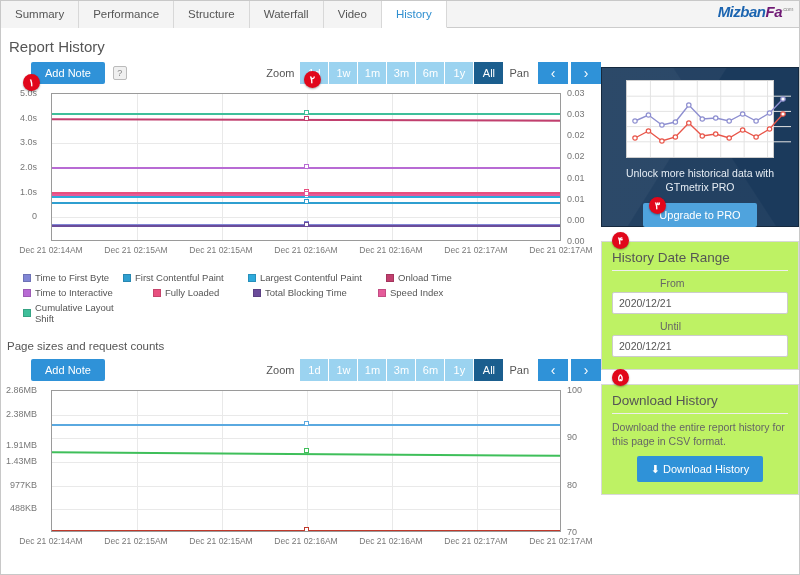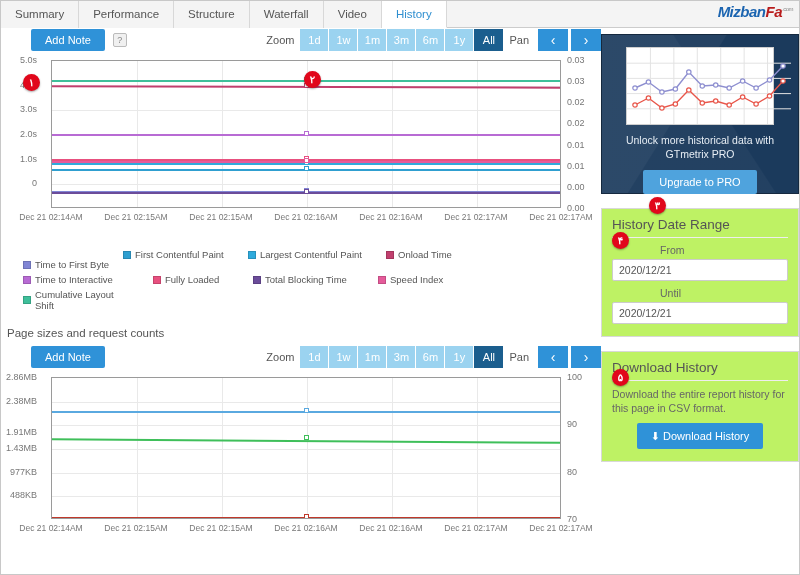--- a/index.html
+++ b/index.html
@@ -14,21 +14,21 @@
   
   .tabbar { position:relative; height:27px; background:#f4f4f4; border-bottom:1px solid #ccc; }
   .tabs { display:flex; height:27px; }
   .tab {
     padding:0 14px; height:27px; line-height:27px; font-size:11.5px; color:#555;
     border-right:1px solid #d8d8d8; background:#f4f4f4; cursor:pointer; white-space:nowrap;
   }
   .tab.active { background:#fff; color:#2f8fd0; border-bottom:1px solid #fff; margin-bottom:-1px; }
   .logo { position:absolute; right:6px; top:2px; font-size:15px; font-weight:bold; font-style:italic; letter-spacing:-0.5px; }
   .logo .a { color:#1b64b0; }
-  .logo .b { color:#b91c1c; }
+  .logo .b { color:#701a75; }
   .logo .c { color:#8a8a8a; font-size:6px; font-style:normal; font-weight:normal; vertical-align:super; }
 
   
   .page-title { font-size:15px; color:#555; padding:10px 0 6px 8px; font-weight:normal; }
   .section-title { font-size:11.5px; color:#555; padding:4px 0 6px 6px; }
 
   .body { display:flex; }
   .left { width:600px; padding:0; }
   .right { width:198px; padding-top:6px; }
 
@@ -121,20 +121,21 @@
         <div class="tab">Structure</div>
         <div class="tab">Waterfall</div>
         <div class="tab">Video</div>
         <div class="tab active">History</div>
       </div>
     <div class="logo">
       <span class="a">Mizban</span><span class="b">Fa</span><span class="c">.com</span>
     </div>
   </div>
 
+  <div class="page-title">Report History</div>
 
   <div class="body">
 
     <div class="left">
 
 
       <div class="toolbar">
         <button class="btn-note">Add Note</button>
         <div class="btn-help">?</div>
         <div class="zoomgrp">
@@ -208,21 +209,21 @@
             <div class="xtick" style="left: 85px;">Dec 21 02:15AM</div>
             <div class="xtick" style="left: 170px;">Dec 21 02:15AM</div>
             <div class="xtick" style="left: 255px;">Dec 21 02:16AM</div>
             <div class="xtick" style="left: 340px;">Dec 21 02:16AM</div>
             <div class="xtick" style="left: 425px;">Dec 21 02:17AM</div>
             <div class="xtick" style="left: 510px;">Dec 21 02:17AM</div>
           </div>
         </div>
 
       <div class="legend" id="legend1">
-          <div class="lgi" style="width: 100px; margin-top: 20px;">
+          <div class="lgi" style="width: 100px;">
             <span class="sw" style="background: rgb(129, 134, 213);"></span>
             <span>Time to First Byte</span>
           </div>
           <div class="lgi" style="width: 125px;">
             <span class="sw" style="background: rgb(47, 159, 208);"></span>
             <span>First Contentful Paint</span>
           </div>
           <div class="lgi" style="width: 138px;">
             <span class="sw" style="background: rgb(46, 170, 220);"></span>
             <span>Largest Contentful Paint</span>

